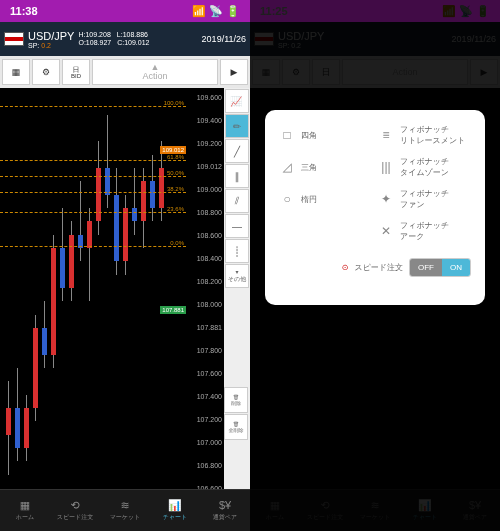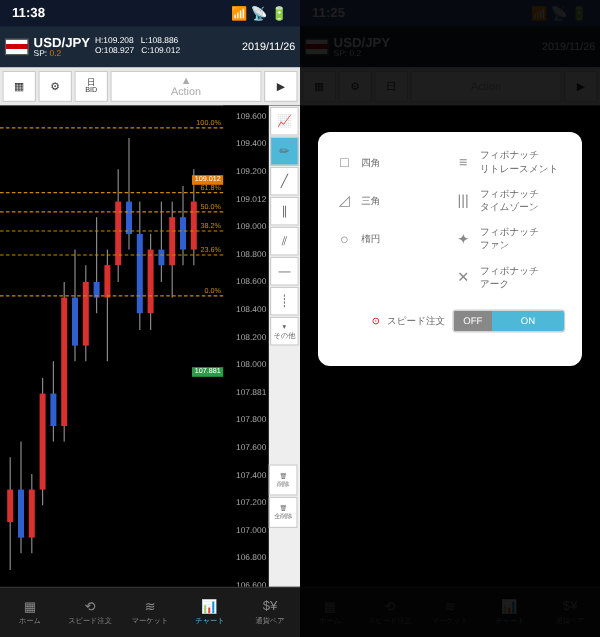--- a/index.html
+++ b/index.html
@@ -1,22 +1,22 @@
 <!DOCTYPE html>
 <html><head>
 <meta charset="utf-8">
 <style>
 *{margin:0;padding:0;box-sizing:border-box;font-family:-apple-system,Helvetica,Arial,sans-serif}
 body{background:#fff;width:500px;height:531px;display:flex}
-.phone{width:274px;height:531px;background:#0f172a;position:relative;overflow:hidden}
+.phone{width:274px;height:531px;background:#a21caf;position:relative;overflow:hidden}
 .status{height:22px;display:flex;justify-content:space-between;align-items:center;padding:0 10px;color:#fff;font-size:11px;font-weight:600}
 .sicons{display:flex;gap:3px;align-items:center}
 .header{height:34px;background:#1a2838;display:flex;align-items:center;padding:0 4px;color:#fff;font-size:9px}
 .flag{width:20px;height:14px;background:linear-gradient(#fff 33%,#c00 33% 66%,#fff 66%);margin-right:4px;border:1px solid #555}
-.pair{font-weight:bold;font-size:11px}
+.pair{font-weight:normal;font-size:11px}
 .hdata{display:flex;flex-direction:column;font-size:7px;margin-left:4px;line-height:1.2}
 .hrow{display:flex;gap:6px}
 .date{margin-left:auto;font-size:9px}
 .toolbar{height:32px;background:#e8e8e8;display:flex;align-items:center;padding:2px;gap:2px}
 .tbtn{background:#fff;border:1px solid #ccc;height:26px;display:flex;align-items:center;justify-content:center;font-size:9px;color:#333;flex-direction:column;line-height:1}
 .tb1{width:28px}.tb2{width:28px}.tb3{width:28px}.tb4{flex:1;color:#aaa}.tb5{width:28px}
 .chart{position:relative;background:#000;height:410px;display:flex}
 .plotarea{flex:1;position:relative}
 .yaxis{width:38px;background:#000;color:#aaa;font-size:7px;display:flex;flex-direction:column;justify-content:space-between;padding:6px 2px;text-align:right}
 .tools{width:26px;background:#eee;display:flex;flex-direction:column;gap:1px;padding:1px}
@@ -32,21 +32,21 @@
 .navitem.active{color:#4db8d8}
 .navicon{width:16px;height:12px;display:flex;align-items:center;justify-content:center;font-size:11px}
 .overlay{position:absolute;inset:0;background:rgba(0,0,0,0.6);z-index:10}
 .modal{position:absolute;top:110px;left:15px;right:15px;background:#fff;border-radius:10px;z-index:20;padding:14px}
 .mgrid{display:grid;grid-template-columns:1fr 1fr;gap:10px 6px;margin-bottom:16px}
 .mitem{display:flex;align-items:center;gap:6px;font-size:8px;color:#666}
 .micon{width:16px;height:16px;display:flex;align-items:center;justify-content:center;color:#888;font-size:12px}
 .magnet{display:flex;align-items:center;justify-content:flex-end;gap:6px;font-size:8px;color:#666;margin-bottom:14px}
 .toggle{display:flex;border:1px solid #ccc;border-radius:3px;overflow:hidden}
 .toff{padding:4px 8px;background:#888;color:#fff;font-size:8px}
-.ton{padding:4px 24px;background:#4db8d8;color:#fff;font-size:8px}
+.ton{padding:4px 8px;background:#4db8d8;color:#fff;font-size:8px}
 .cancel{width:100%;padding:8px;border:1px solid #ccc;border-radius:16px;background:#f5f5f5;font-size:10px;color:#666;text-align:center}
 .delbtns{position:absolute;bottom:58px;right:2px;width:24px;display:flex;flex-direction:column;gap:1px}
 .delbtn{background:#fff;border:1px solid #ccc;height:26px;font-size:5px;color:#666;display:flex;flex-direction:column;align-items:center;justify-content:center}
 .dimmed{filter:brightness(0.3)}
 </style>
 </head>
 <body>
 
 <div class="phone">
   <div class="status">

